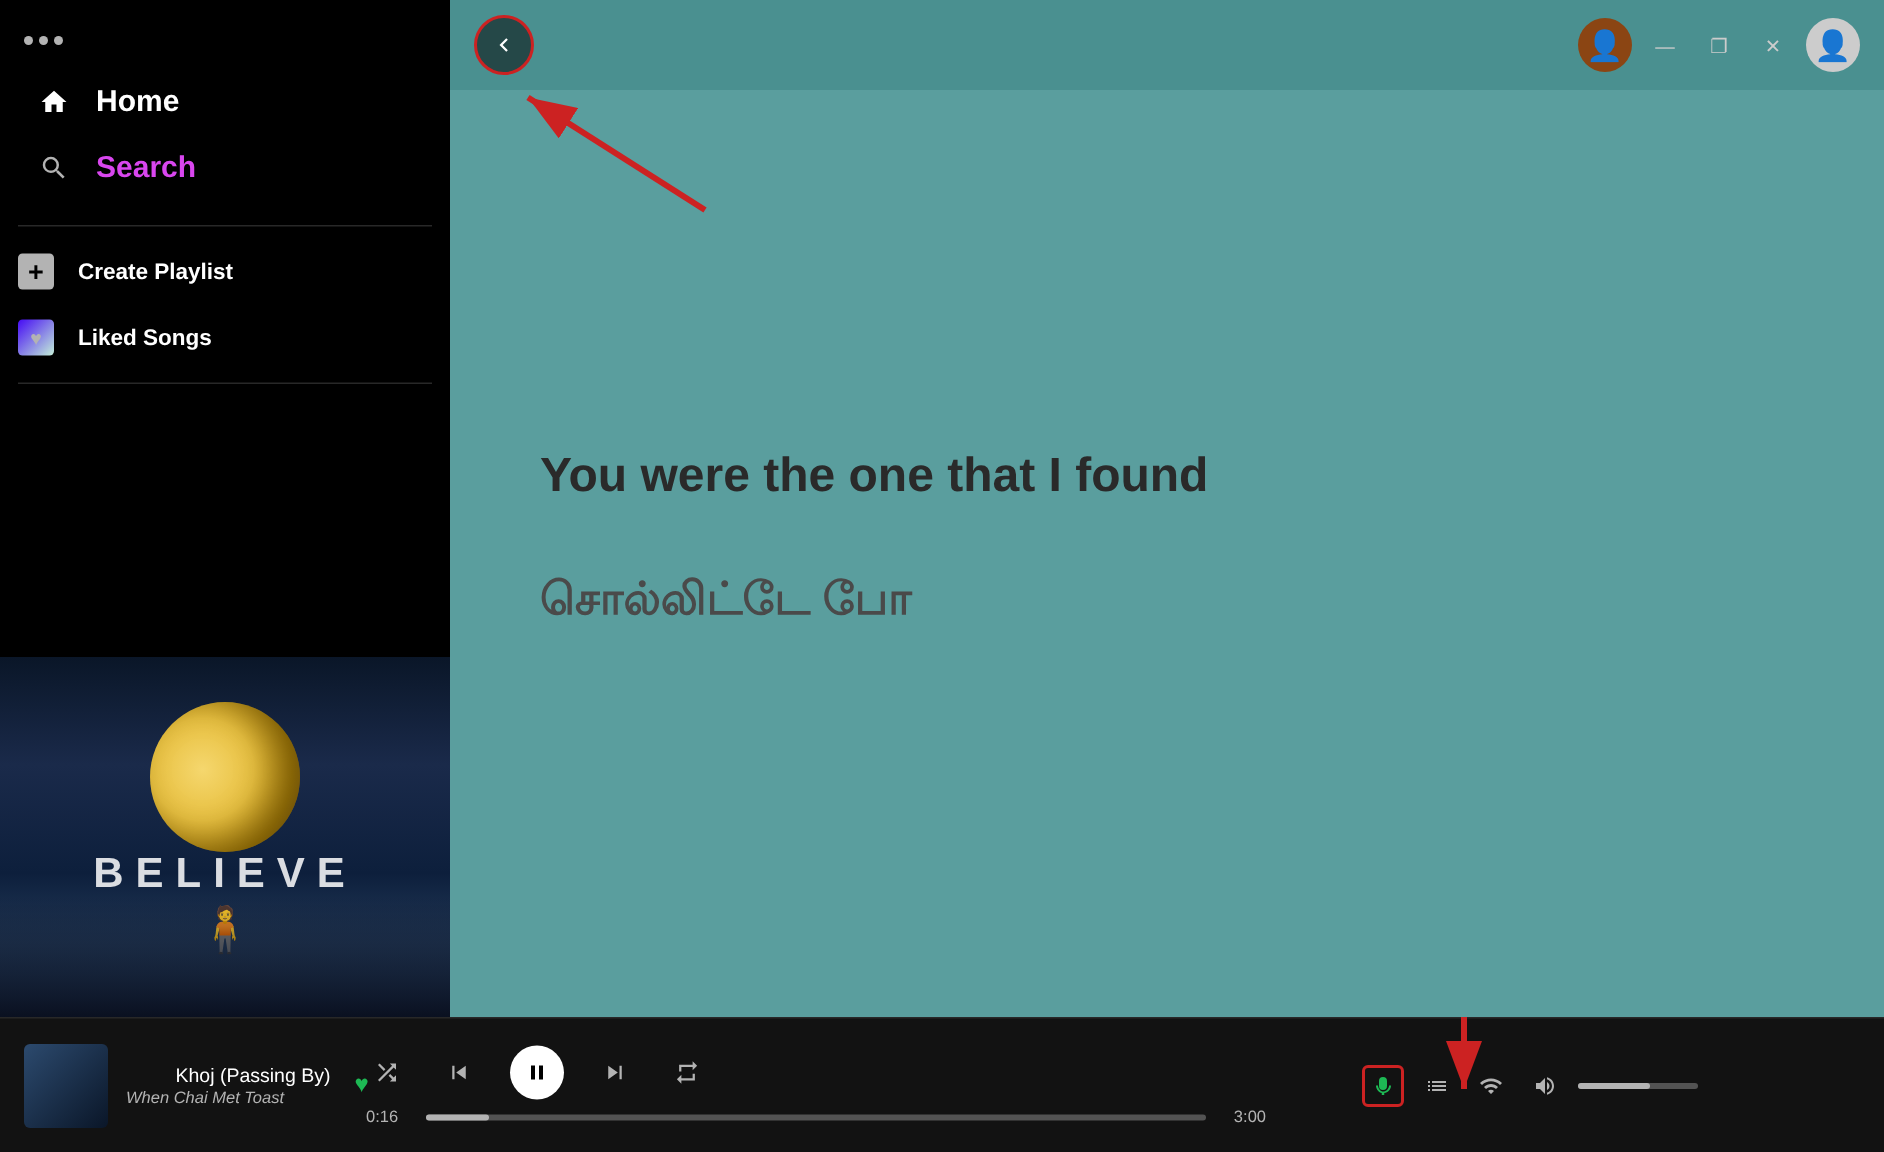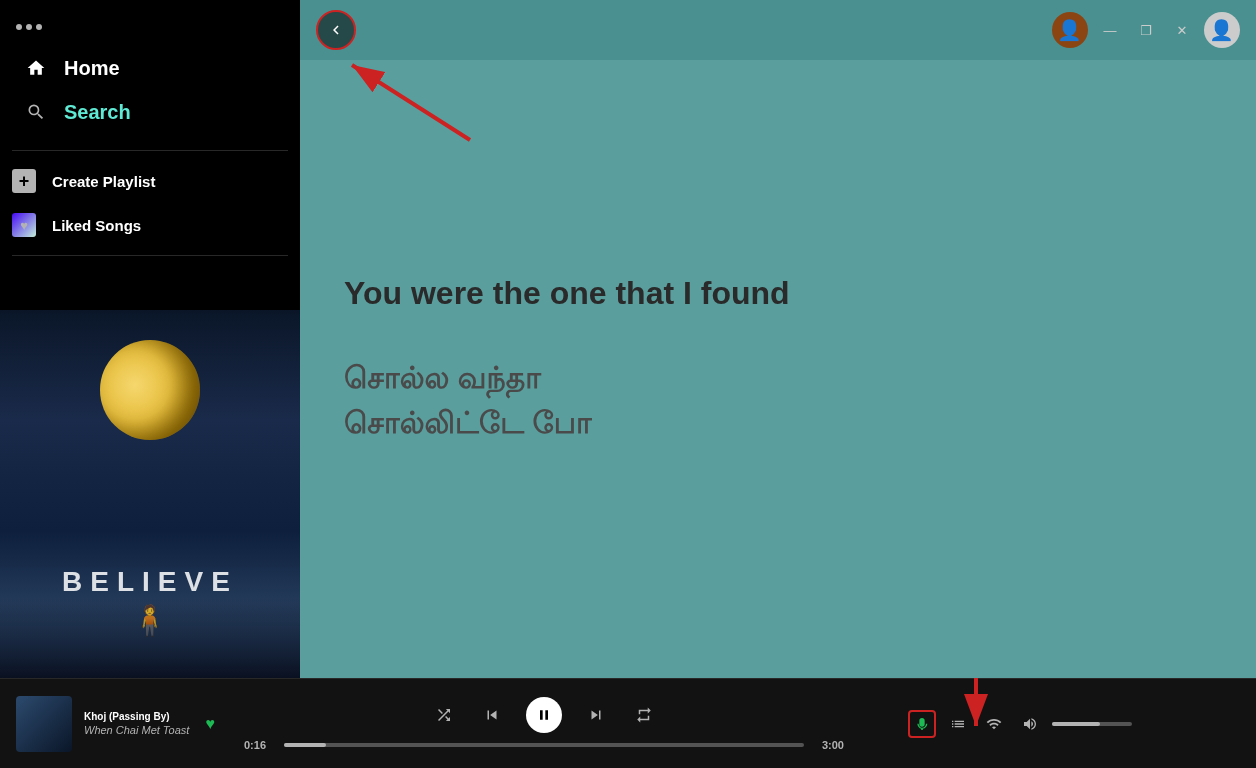--- a/index.html
+++ b/index.html
@@ -102,21 +102,21 @@
       border-radius: 3px;
       display: flex;
       align-items: center;
       justify-content: center;
       font-size: 13px;
     }
 
     .sidebar-album {
       margin-top: auto;
       width: 300px;
-      height: 368px;
+      height: 240px;
       flex-shrink: 0;
       position: relative;
       overflow: hidden;
     }
     .sidebar-album-img {
       width: 100%;
       height: 100%;
       background: linear-gradient(180deg, #0a1628 0%, #1a2a4a 30%, #0d1f3c 60%, #243b5a 80%, #2c4a6e 100%);
       position: relative;
       display: flex;
@@ -240,21 +240,21 @@
       font-size: 18px;
     }
 
     
     .lyrics-area {
       flex: 1;
       background: #5a9e9e;
       display: flex;
       flex-direction: column;
       justify-content: center;
-      padding: 80px 60px 40px 44px;
+      padding: 80px 60px 40px 60px;
       position: relative;
     }
 
     .lyric-line-english {
       font-size: 32px;
       font-weight: 800;
       color: #2a2a2a;
       margin-bottom: 40px;
       line-height: 1.3;
     }
@@ -308,47 +308,46 @@
       flex-shrink: 0;
     }
 
     .track-text {
       display: flex;
       flex-direction: column;
       gap: 2px;
     }
 
     .track-name {
-      font-size: 10px;
-      font-weight: 700;
+      font-size: 13px;
+      font-weight: 400;
       color: #fff;
       white-space: nowrap;
+      margin-left: 33px;
     }
     .track-artist {
       font-size: 11px;
       color: #b3b3b3;
       white-space: nowrap;
       font-style: italic;
     }
 
     .heart-btn {
       color: #1db954;
       font-size: 16px;
       cursor: pointer;
       margin-left: 4px;
     }
 
     .player-controls {
       flex: 1;
       display: flex;
       flex-direction: column;
-      align-items: center;
       gap: 6px;
       max-width: 600px;
-      font-weight: bold;
     }
 
     .control-buttons {
       display: flex;
       align-items: center;
       gap: 20px;
     }
 
     .ctrl-btn {
       width: 28px;
@@ -474,21 +473,21 @@
         </div>
         <span>Home</span>
       </div>
 
       <div class="nav-item">
         <div class="nav-icon">
           <svg width="20" height="20" viewBox="0 0 24 24" fill="#b3b3b3">
             <path d="M15.5 14h-.79l-.28-.27A6.471 6.471 0 0 0 16 9.5 6.5 6.5 0 1 0 9.5 16c1.61 0 3.09-.59 4.23-1.57l.27.28v.79l5 4.99L20.49 19l-4.99-5zm-6 0C7.01 14 5 11.99 5 9.5S7.01 5 9.5 5 14 7.01 14 9.5 11.99 14 9.5 14z"></path>
           </svg>
         </div>
-        <span style="color:#5eead4;">Search</span>
+        <span style="color:#d946ef;">Search</span>
       </div>
 
     </div>
 
     <div class="sidebar-divider"></div>
 
     <div class="sidebar-action">
       <div class="action-icon-plus">+</div>
       <span style="color:#fff;">Create Playlist</span>
     </div>
@@ -530,21 +529,20 @@
         <div class="win-btn">✕</div>
         <div class="user-avatar-right">
           <span style="font-size:20px; color:#666;">👤</span>
         </div>
       </div>
     </div>
 
     <div class="lyrics-area">
       <div class="lyric-line-english">You were the one that I found</div>
       <div class="lyric-line-tamil">
-        <div>சொல்ல வந்தா</div>
         <div>சொல்லிட்டே போ</div>
       </div>
     </div>
 
     <div class="right-panel">
       <div class="scrollbar-track">
         
       </div>
     </div>
 

